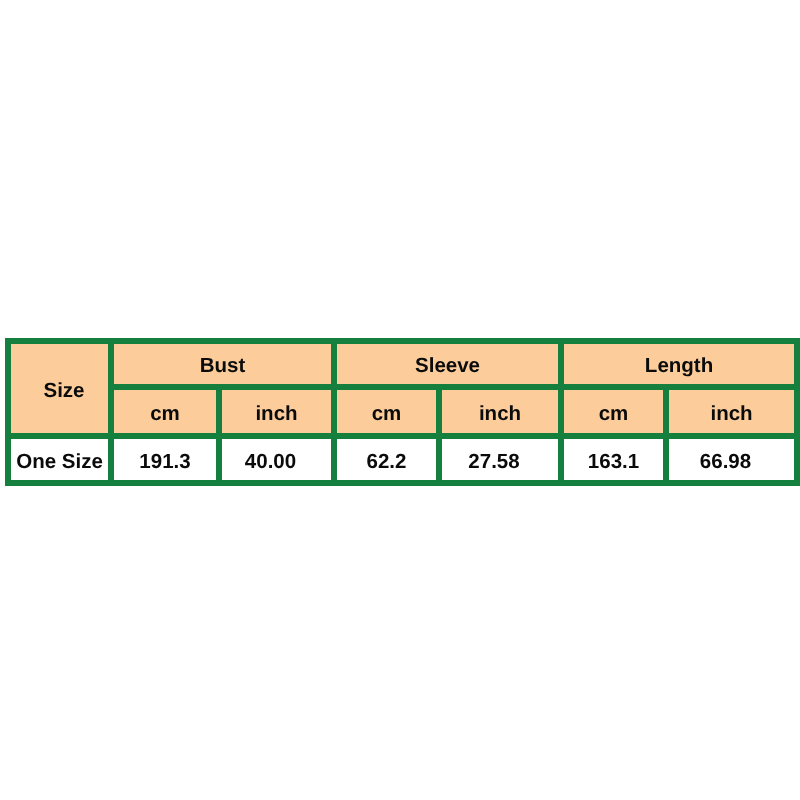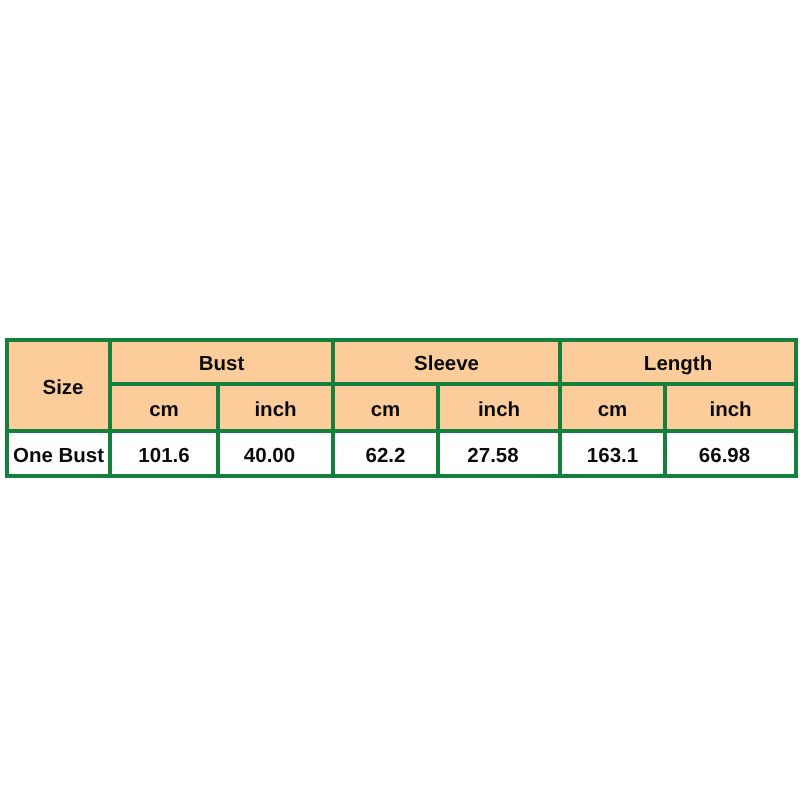--- a/index.html
+++ b/index.html
@@ -32,21 +32,21 @@
     background: #ffffff;
   }
   #size-chart col.c0 { width: 103px; }
   #size-chart col.c1 { width: 108px; }
   #size-chart col.c2 { width: 115px; }
   #size-chart col.c3 { width: 105px; }
   #size-chart col.c4 { width: 122px; }
   #size-chart col.c5 { width: 105px; }
   #size-chart col.c6 { width: 131px; }
   #size-chart td {
-    border: 4px solid #15803d;
+    border: 6px solid #15803d;
     text-align: center;
     vertical-align: middle;
     font-weight: bold;
     font-size: 20.5px;
     color: #0b0b0b;
     padding: 0;
     white-space: nowrap;
   }
   #size-chart td > span.cell-text {
     display: inline-block;
@@ -90,22 +90,22 @@
       <tr class="row-units">
         <td class="sub"><span class="cell-text">cm</span></td>
         <td class="sub"><span class="cell-text">inch</span></td>
         <td class="sub"><span class="cell-text">cm</span></td>
         <td class="sub"><span class="cell-text">inch</span></td>
         <td class="sub"><span class="cell-text">cm</span></td>
         <td class="sub"><span class="cell-text">inch</span></td>
       </tr>
 
       <tr class="row-data">
-        <td class="data"><span class="cell-text">One Bust</span></td>
-        <td class="data"><span class="cell-text">101.6</span></td>
+        <td class="data"><span class="cell-text">One Size</span></td>
+        <td class="data"><span class="cell-text">191.3</span></td>
         <td class="data nudge-left"><span class="cell-text">40.00</span></td>
         <td class="data"><span class="cell-text">62.2</span></td>
         <td class="data nudge-left"><span class="cell-text">27.58</span></td>
         <td class="data"><span class="cell-text">163.1</span></td>
         <td class="data nudge-left"><span class="cell-text">66.98</span></td>
       </tr>
 
     </tbody>
   </table>
 

